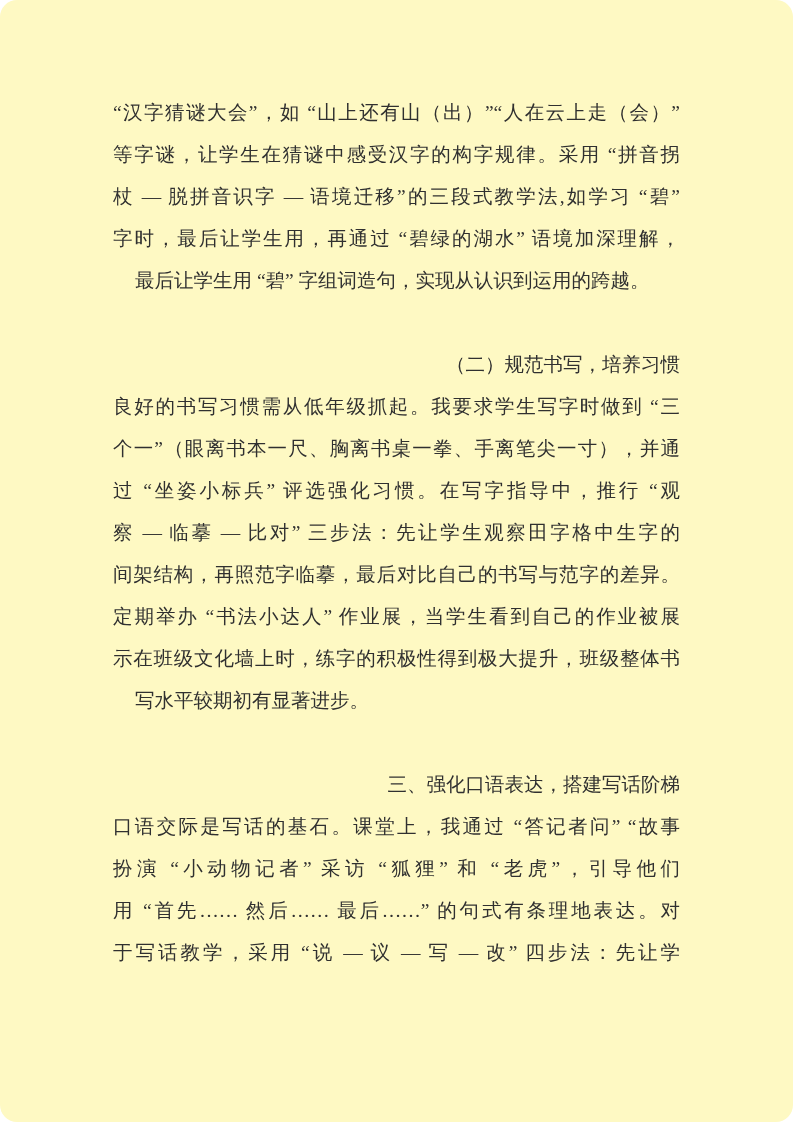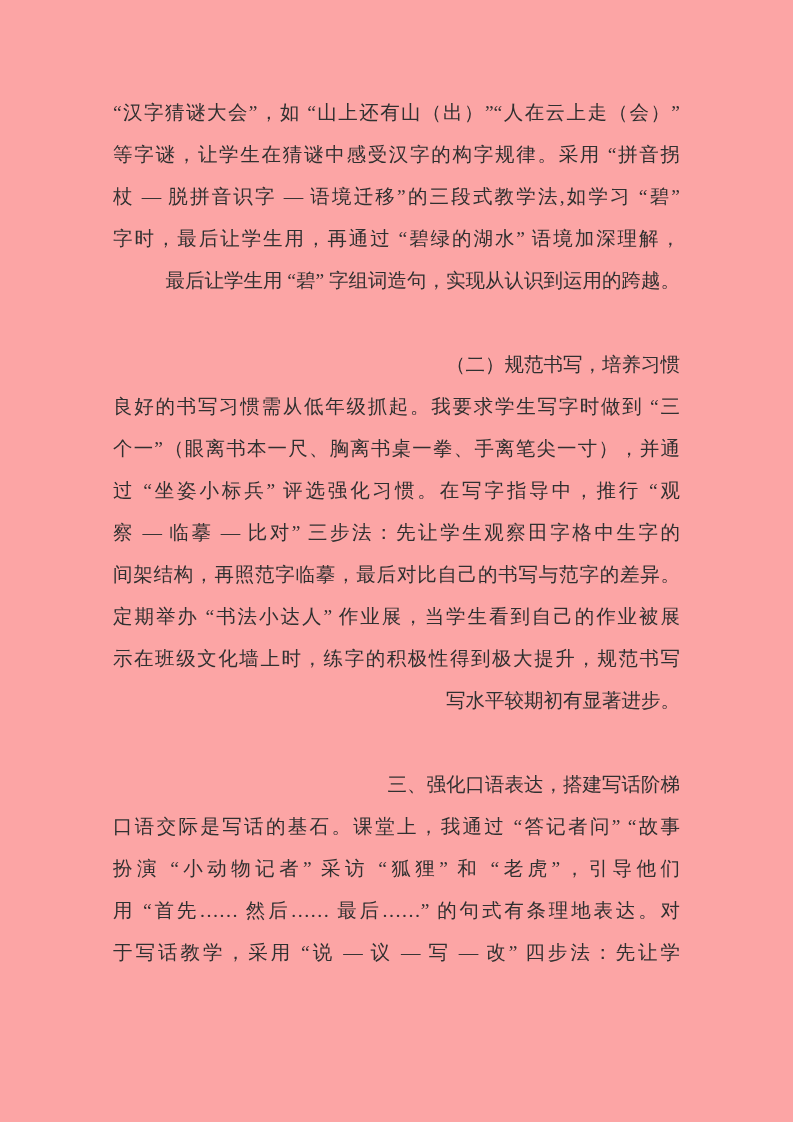--- a/index.html
+++ b/index.html
@@ -35,53 +35,53 @@
   .line {
     height: 42px;
     overflow: hidden;
   }
   .line.fill {
     text-align: justify;
     text-align-last: justify;
     -moz-text-align-last: justify;
   }
   .line.short {
-    text-align: right;
+    text-align: left;
     white-space: nowrap;
     margin-left: 22px;
   }
   .heading {
     height: 42px;
     margin-top: 42px; 
     text-align: right;
     white-space: nowrap;
     overflow: hidden;
   }
 </style>
 </head>
 <body>
 
-<div class="page" style="background: #fca5a5;">
+<div class="page" style="background: #fef9c3; border-radius: 17px;">
   <div class="content" id="content" style="color: rgb(48, 48, 48);">
       <div class="paragraph">
         <div class="line fill">“汉字猜谜大会”，如 “山上还有山（出）”“人在云上走（会）”</div>
         <div class="line fill">等字谜，让学生在猜谜中感受汉字的构字规律。采用 “拼音拐</div>
         <div class="line fill">杖 — 脱拼音识字 — 语境迁移”的三段式教学法,如学习 “碧”</div>
         <div class="line fill">字时，最后让学生用，再通过 “碧绿的湖水” 语境加深理解，</div>
         <div class="line short">最后让学生用 “碧” 字组词造句，实现从认识到运用的跨越。</div>
       </div>
       <div class="heading">（二）规范书写，培养习惯</div>
       <div class="paragraph">
         <div class="line fill">良好的书写习惯需从低年级抓起。我要求学生写字时做到 “三</div>
         <div class="line fill">个一”（眼离书本一尺、胸离书桌一拳、手离笔尖一寸），并通</div>
         <div class="line fill">过 “坐姿小标兵” 评选强化习惯。在写字指导中，推行 “观</div>
         <div class="line fill">察 — 临摹 — 比对” 三步法：先让学生观察田字格中生字的</div>
         <div class="line fill">间架结构，再照范字临摹，最后对比自己的书写与范字的差异。</div>
         <div class="line fill">定期举办 “书法小达人” 作业展，当学生看到自己的作业被展</div>
-        <div class="line fill">示在班级文化墙上时，练字的积极性得到极大提升，规范书写</div>
+        <div class="line fill">示在班级文化墙上时，练字的积极性得到极大提升，班级整体书</div>
         <div class="line short">写水平较期初有显著进步。</div>
       </div>
       <div class="heading">三、强化口语表达，搭建写话阶梯</div>
       <div class="paragraph">
         <div class="line fill">口语交际是写话的基石。课堂上，我通过 “答记者问” “故事</div>
         <div class="line fill">扮演 “小动物记者” 采访 “狐狸” 和 “老虎”，引导他们</div>
         <div class="line fill">用 “首先…… 然后…… 最后……” 的句式有条理地表达。对</div>
         <div class="line fill">于写话教学，采用 “说 — 议 — 写 — 改” 四步法：先让学</div>
       </div>
     </div>

